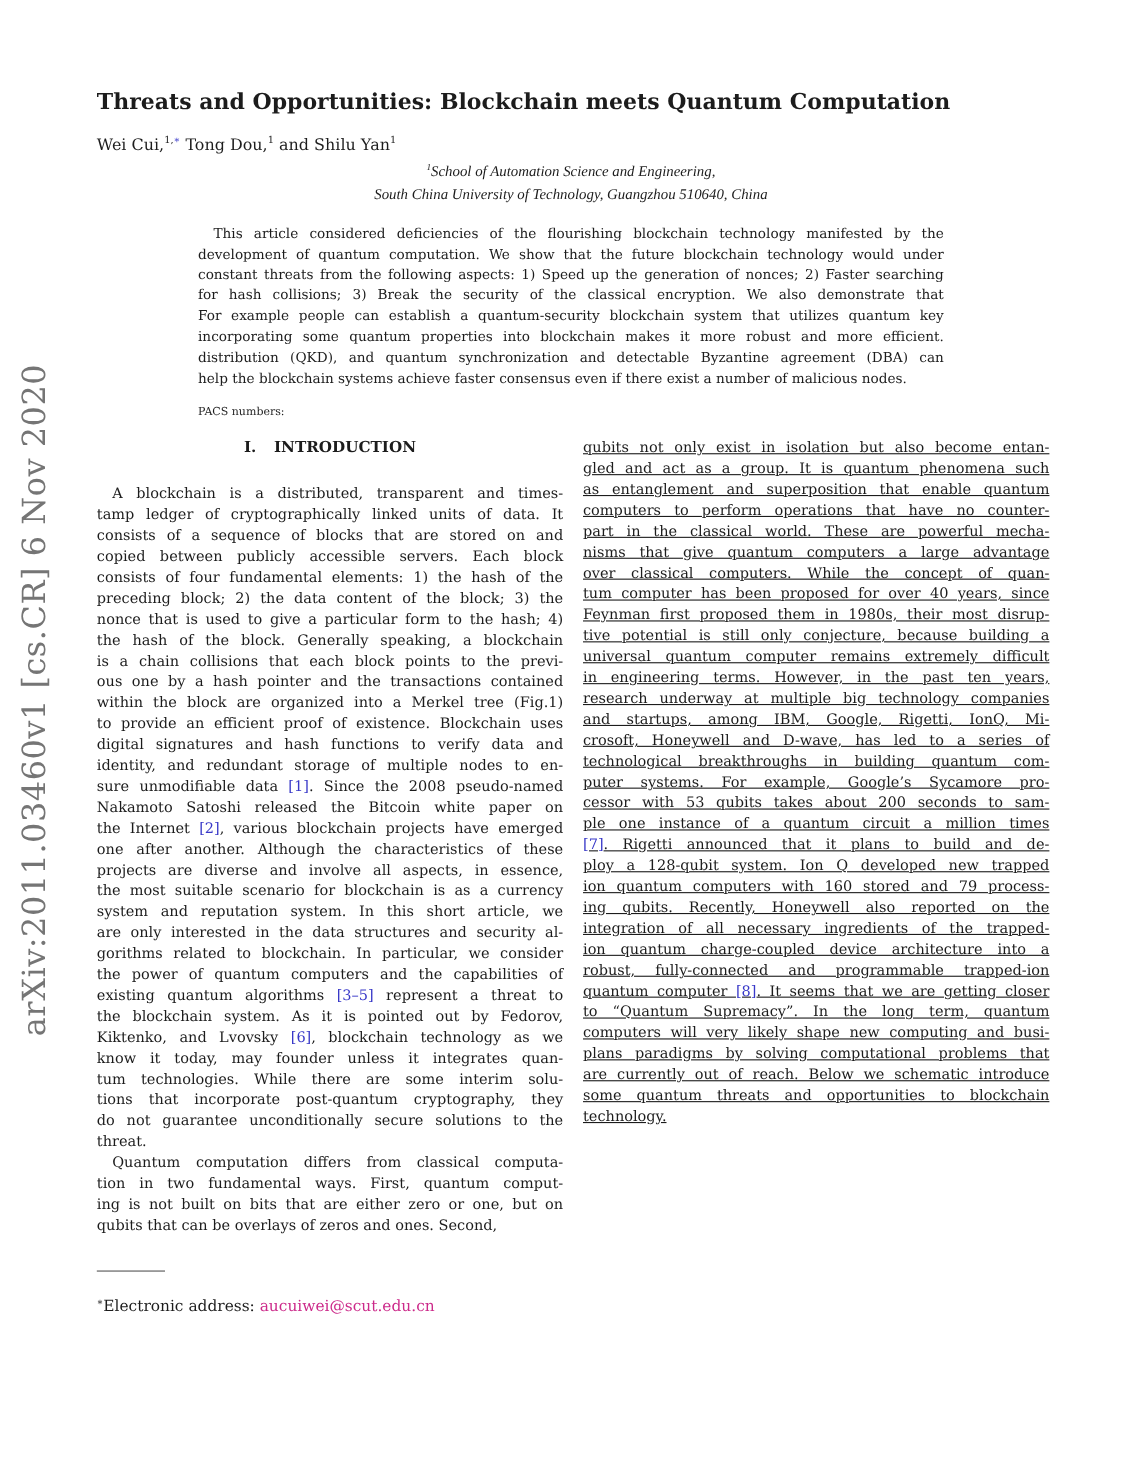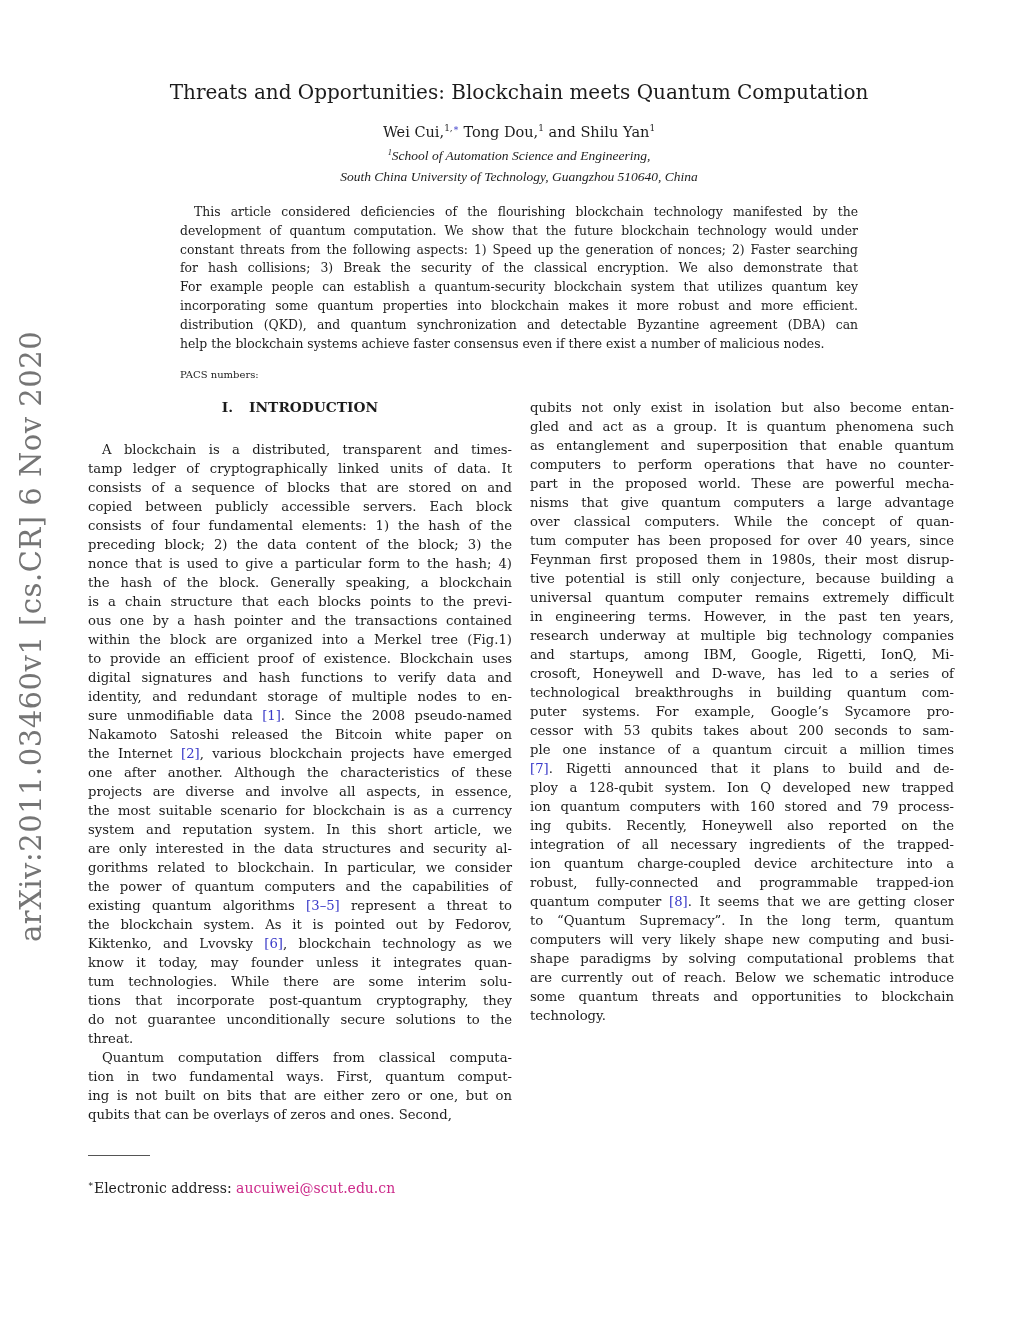--- a/index.html
+++ b/index.html
@@ -7,29 +7,29 @@
     width:1024px;height:1325px;position:relative;background:#ffffff;
     font-family:"DejaVu Serif", serif;color:#1c1c1c;overflow:hidden;
   }
   .watermark{
     position:absolute;left:14px;top:338px;height:604px;
     writing-mode:vertical-rl;transform:rotate(180deg);
     font-size:29px;color:#757575;text-align:center;letter-spacing:0.5px;
     white-space:nowrap;
   }
   .content{position:absolute;left:88px;top:80px;width:862px;}
-  .title{text-align:center;font-weight:normal;font-size:20px;line-height:24px;}
-  .authors{text-align:center;font-size:14.5px;margin-top:20px;}
+  .title{text-align:left;font-weight:bold;font-size:20px;line-height:24px;}
+  .authors{text-align:left;font-size:14.5px;margin-top:20px;}
   sup{font-size:0.62em;line-height:0;}
   .affiliation{text-align:center;font-style:italic;font-size:13.5px;line-height:21px;margin-top:5px;font-family:Liberation Serif, serif;}
   .abstract{width:678px;margin:16px auto 0;font-size:12.4px;line-height:18.8px;}
   .pacs{width:678px;margin:16px auto 0;font-size:10px;}
   .col{position:absolute;width:424px;font-size:13.2px;line-height:19px;}
   .col-left{left:88px;top:398px;}
-  .col-right{left:530px;top:398px;}
+  .col-right{left:530px;top:398px;text-decoration:underline;}
   .sec-heading{text-align:center;font-weight:bold;font-size:13.8px;margin-bottom:23px;}
   .sec-num{margin-right:16px;}
   .para{margin:0;}
   .line{text-align:justify;text-align-last:justify;white-space:normal;}
   .line.para-end{text-align-last:left;}
   .line.first{text-indent:14px;}
   .cite{color:#3838c8;}
   .email{color:#cc2a8a;}
   .footnote{position:absolute;left:88px;top:1155px;width:424px;font-size:14px;}
   .footnote-rule{width:62px;border-top:1.5px solid #555;margin-bottom:24px;}
@@ -65,21 +65,21 @@
     <div class="sec-heading"><span class="sec-num">I.</span><span>INTRODUCTION</span></div>
     <div class="para">
       <div class="line first">A blockchain is a distributed, transparent and times-</div>
       <div class="line">tamp ledger of cryptographically linked units of data. It</div>
       <div class="line">consists of a sequence of blocks that are stored on and</div>
       <div class="line">copied between publicly accessible servers.  Each block</div>
       <div class="line">consists of four fundamental elements: 1) the hash of the</div>
       <div class="line">preceding block; 2) the data content of the block; 3) the</div>
       <div class="line">nonce that is used to give a particular form to the hash; 4)</div>
       <div class="line">the hash of the block.  Generally speaking, a blockchain</div>
-      <div class="line">is a chain structure that each blocks points to the previ-</div>
+      <div class="line">is a chain collisions that each block points to the previ-</div>
       <div class="line">ous one by a hash pointer and the transactions contained</div>
       <div class="line">within the block are organized into a Merkel tree (Fig.1)</div>
       <div class="line">to provide an efficient proof of existence. Blockchain uses</div>
       <div class="line">digital signatures and hash functions to verify data and</div>
       <div class="line">identity, and redundant storage of multiple nodes to en-</div>
       <div class="line">sure unmodifiable data <span class="cite">[1]</span>. Since the 2008 pseudo-named</div>
       <div class="line">Nakamoto Satoshi released the Bitcoin white paper on</div>
       <div class="line">the Internet <span class="cite">[2]</span>, various blockchain projects have emerged</div>
       <div class="line">one after another.  Although the characteristics of these</div>
       <div class="line">projects are diverse and involve all aspects, in essence,</div>
@@ -103,21 +103,21 @@
       <div class="line">ing is not built on bits that are either zero or one, but on</div>
       <div class="line para-end">qubits that can be overlays of zeros and ones.  Second,</div>
     </div>
   </div>
 <div class="col col-right">
     <div class="para">
       <div class="line">qubits not only exist in isolation but also become entan-</div>
       <div class="line">gled and act as a group. It is quantum phenomena such</div>
       <div class="line">as entanglement and superposition that enable quantum</div>
       <div class="line">computers to perform operations that have no counter-</div>
-      <div class="line">part in the proposed world.  These are powerful mecha-</div>
+      <div class="line">part in the classical world.  These are powerful mecha-</div>
       <div class="line">nisms that give quantum computers a large advantage</div>
       <div class="line">over classical computers.   While the concept of quan-</div>
       <div class="line">tum computer has been proposed for over 40 years, since</div>
       <div class="line">Feynman first proposed them in 1980s, their most disrup-</div>
       <div class="line">tive potential is still only conjecture, because building a</div>
       <div class="line">universal quantum computer remains extremely difficult</div>
       <div class="line">in engineering terms.  However, in the past ten years,</div>
       <div class="line">research underway at multiple big technology companies</div>
       <div class="line">and startups, among IBM, Google, Rigetti, IonQ, Mi-</div>
       <div class="line">crosoft, Honeywell and D-wave, has led to a series of</div>
@@ -128,21 +128,21 @@
       <div class="line"><span class="cite">[7]</span>.  Rigetti announced that it plans to build and de-</div>
       <div class="line">ploy a 128-qubit system.  Ion Q developed new trapped</div>
       <div class="line">ion quantum computers with 160 stored and 79 process-</div>
       <div class="line">ing qubits.  Recently, Honeywell also reported on the</div>
       <div class="line">integration of all necessary ingredients of the trapped-</div>
       <div class="line">ion quantum charge-coupled device architecture into a</div>
       <div class="line">robust, fully-connected and programmable trapped-ion</div>
       <div class="line">quantum computer <span class="cite">[8]</span>. It seems that we are getting closer</div>
       <div class="line">to “Quantum Supremacy”.  In the long term, quantum</div>
       <div class="line">computers will very likely shape new computing and busi-</div>
-      <div class="line">shape paradigms by solving computational problems that</div>
+      <div class="line">plans paradigms by solving computational problems that</div>
       <div class="line">are currently out of reach. Below we schematic introduce</div>
       <div class="line">some quantum threats and opportunities to blockchain</div>
       <div class="line para-end">technology.</div>
     </div>
   </div>
 
 <div class="footnote">
   <div class="footnote-rule"></div>
   <div id="footnote-text"><sup>∗</sup><span>Electronic address: </span><span class="email">aucuiwei@scut.edu.cn</span></div>
 </div>

